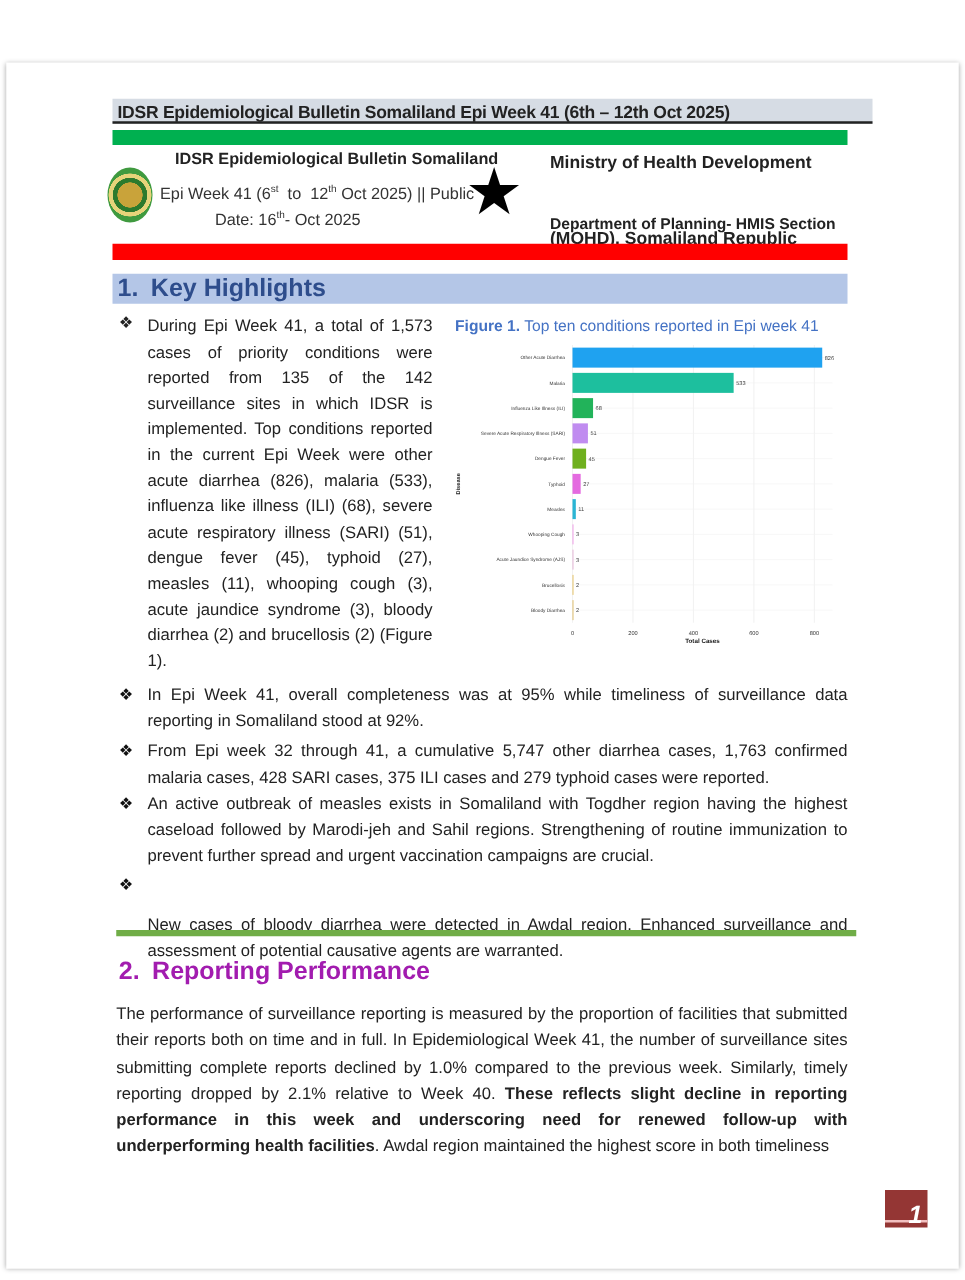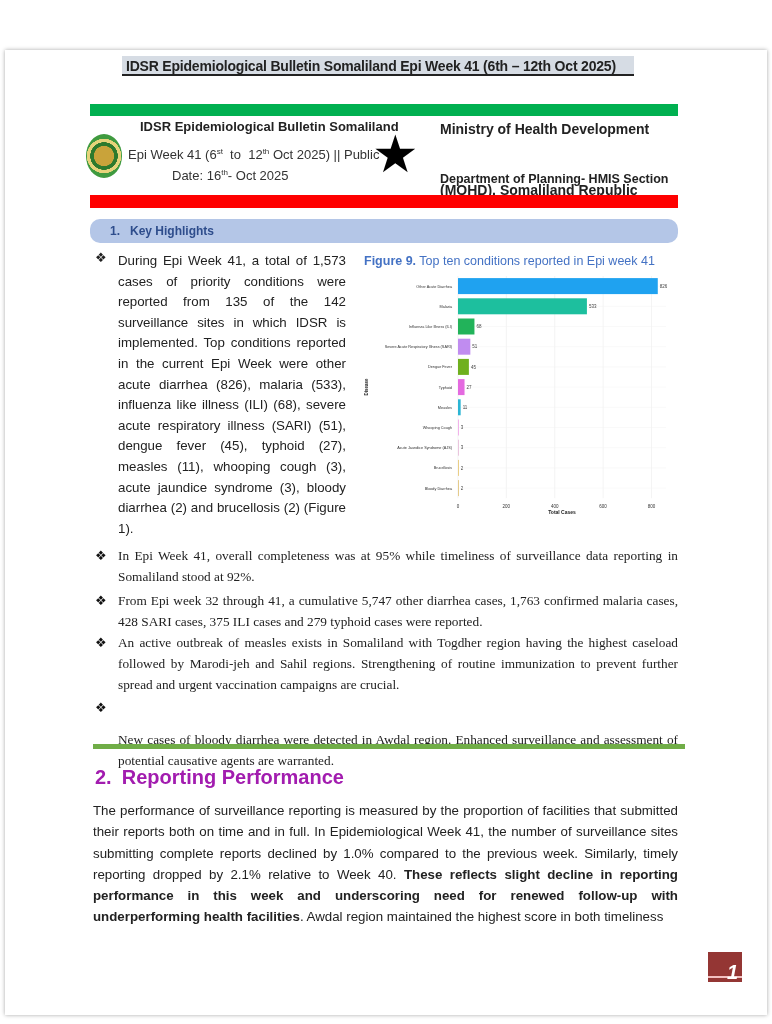--- a/index.html
+++ b/index.html
@@ -1,47 +1,47 @@
 <!DOCTYPE html>
 <html><head>
 <meta charset="utf-8">
 <style>
   html, body { margin:0; padding:0; }
   body { width:772px; height:1024px; background:#ffffff; position:relative; overflow:hidden;
          font-family:"Liberation Sans", sans-serif; color:#222; }
   .page { position:absolute; left:5px; top:50px; width:762px; height:965px; background:#fff;
           box-shadow: 0 0 4px rgba(0,0,0,0.35); }
-  .topbar { position:absolute; left:90px; top:56px; width:512px; height:20px; background:#d6dce4;
+  .topbar { position:absolute; left:90px; top:79px; width:608px; height:20px; background:#d6dce4;
             border-bottom:2px solid #222; font-weight:bold; font-size:14px; line-height:20px; padding-left:4px;
-            box-sizing:border-box; letter-spacing:-0.2px; font-family:"Liberation Sans Narrow","Liberation Sans",sans-serif;margin-left:32px; }
+            box-sizing:border-box; letter-spacing:-0.2px; font-family:"Liberation Sans Narrow","Liberation Sans",sans-serif; }
   .green-band { position:absolute; left:90px; top:104px; width:588px; height:12px; background:#00b050; }
   .red-band { position:absolute; left:90px; top:195px; width:588px; height:13px; background:#ff0000; }
   .logo { position:absolute; left:86px; top:134px; width:36px; height:44px; border-radius:50%;
           background: radial-gradient(circle at 50% 50%, #c9a33a 0 35%, #2d7a2d 36% 48%, #e6d37a 49% 60%, #3f9a3f 61% 100%); }
   .hdr-left-title { position:absolute; left:128px; top:119px; font-size:13px; font-weight:bold; color:#222;margin-left:12px; }
   .hdr-left-week { position:absolute; left:128px; top:147px; font-size:13px; color:#333; }
   .hdr-left-date { position:absolute; left:128px; top:168px; font-size:13px; color:#333;margin-left:44px; }
   sup { font-size:8px; vertical-align:super; line-height:0; }
   .star { position:absolute; left:372px; top:128px; font-size:52px; line-height:52px; color:#000; }
   .hdr-right-1 { position:absolute; left:440px; top:121px; font-size:14px; font-weight:bold; color:#222; }
   .hdr-right-2 { position:absolute; left:440px; top:143px; font-size:14px; font-weight:bold; color:#222;margin-top:39px; }
   .hdr-right-3 { position:absolute; left:440px; top:172px; font-size:12.5px; font-weight:bold; color:#222; }
 
   .sec1 { position:absolute; left:90px; top:219px; width:588px; height:24px; background:#b4c6e7;
-          color:#2e4d8c; font-weight:bold; font-size:12px; line-height:24px; padding-left:20px; box-sizing:border-box;border-radius:10px; }
+          color:#2e4d8c; font-weight:bold; font-size:20px; line-height:24px; padding-left:4px; box-sizing:border-box; }
   .sec1 .num { margin-right:10px; }
   .p1 { position:absolute; left:118px; top:251px; width:228px; font-size:13.3px; line-height:20.6px;
         text-align:justify; color:#222; }
   .dia1 { position:absolute; left:95px; top:250px; font-size:13px; }
 
   .fig-title { position:absolute; left:364px; top:254px; font-size:12.5px; color:#4472c4; }
   .fig-title b { font-weight:bold; }
   #chart { position:absolute; left:360px; top:270px; width:318px; height:250px; }
 
-  .blist { position:absolute; left:118px; width:560px; font-size:13.3px; line-height:21px; text-align:justify; color:#222;font-family:Liberation Serif, serif; }
+  .blist { position:absolute; left:118px; width:560px; font-size:13.3px; line-height:21px; text-align:justify; color:#222; }
   .dmark { position:absolute; left:95px; font-size:13px; color:#111; }
 
   .green-line { position:absolute; left:93px; top:744px; width:592px; height:5px; background:#70ad47; }
 
   .sec2 { position:absolute; left:95px; top:766px; font-size:20px; font-weight:bold; color:#a21caf; }
   .sec2 .num { margin-right:10px; }
   .para2 { position:absolute; left:93px; top:800px; width:585px; font-size:13.3px; line-height:21.3px;
            text-align:justify; color:#222; }
   .para2 b { font-weight:bold; }
 
@@ -68,21 +68,21 @@
 <div class="hdr-right-2">(MOHD), Somaliland Republic</div>
 <div class="hdr-right-3">Department of Planning- HMIS Section</div>
 
 <div class="red-band"></div>
 
 <div class="sec1"><span class="num">1.</span><span>Key Highlights</span></div>
 
 <div class="dia1">❖</div>
 <div class="p1">During Epi Week 41, a total of 1,573 cases of priority conditions were reported from 135 of the 142 surveillance sites in which IDSR is implemented. Top conditions reported in the current Epi Week were other acute diarrhea (826), malaria (533), influenza like illness (ILI) (68), severe acute respiratory illness (SARI) (51), dengue fever (45), typhoid (27), measles (11), whooping cough (3), acute jaundice syndrome (3), bloody diarrhea (2) and brucellosis (2) (Figure 1).</div>
 
-<div class="fig-title"><b>Figure 9.</b><span> Top ten conditions reported in Epi week 41</span></div>
+<div class="fig-title"><b>Figure 1.</b><span> Top ten conditions reported in Epi week 41</span></div>
 
 <svg id="chart" viewBox="0 0 318 250">
     <line x1="98" x2="98" y1="6" y2="228.2" stroke="#ececec" stroke-width="0.6"></line>
     <text x="98" y="238.2" font-size="4.5" text-anchor="middle" fill="#333" font-family="Liberation Sans, sans-serif">0</text>
     <line x1="146.37209302325581" x2="146.37209302325581" y1="6" y2="228.2" stroke="#ececec" stroke-width="0.6"></line>
     <text x="146.37209302325581" y="238.2" font-size="4.5" text-anchor="middle" fill="#333" font-family="Liberation Sans, sans-serif">200</text>
     <line x1="194.74418604651163" x2="194.74418604651163" y1="6" y2="228.2" stroke="#ececec" stroke-width="0.6"></line>
     <text x="194.74418604651163" y="238.2" font-size="4.5" text-anchor="middle" fill="#333" font-family="Liberation Sans, sans-serif">400</text>
     <line x1="243.11627906976744" x2="243.11627906976744" y1="6" y2="228.2" stroke="#ececec" stroke-width="0.6"></line>
     <text x="243.11627906976744" y="238.2" font-size="4.5" text-anchor="middle" fill="#333" font-family="Liberation Sans, sans-serif">600</text>

